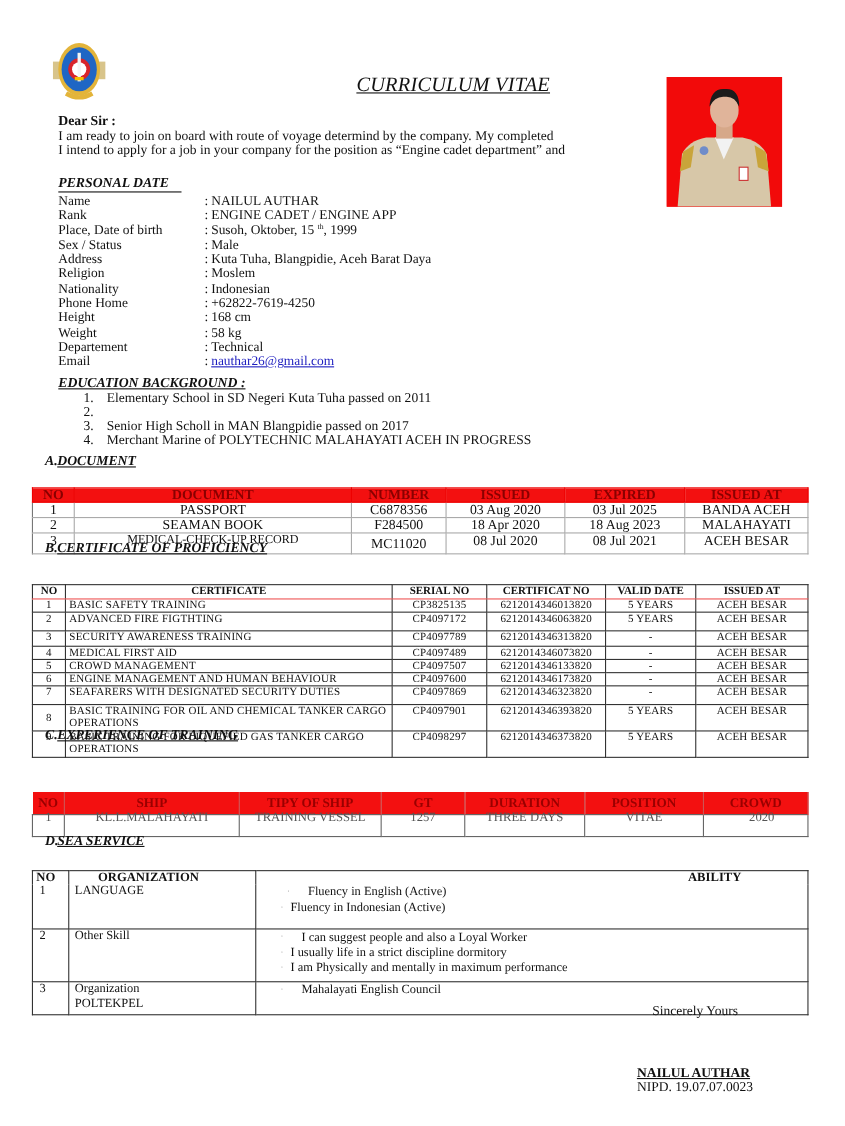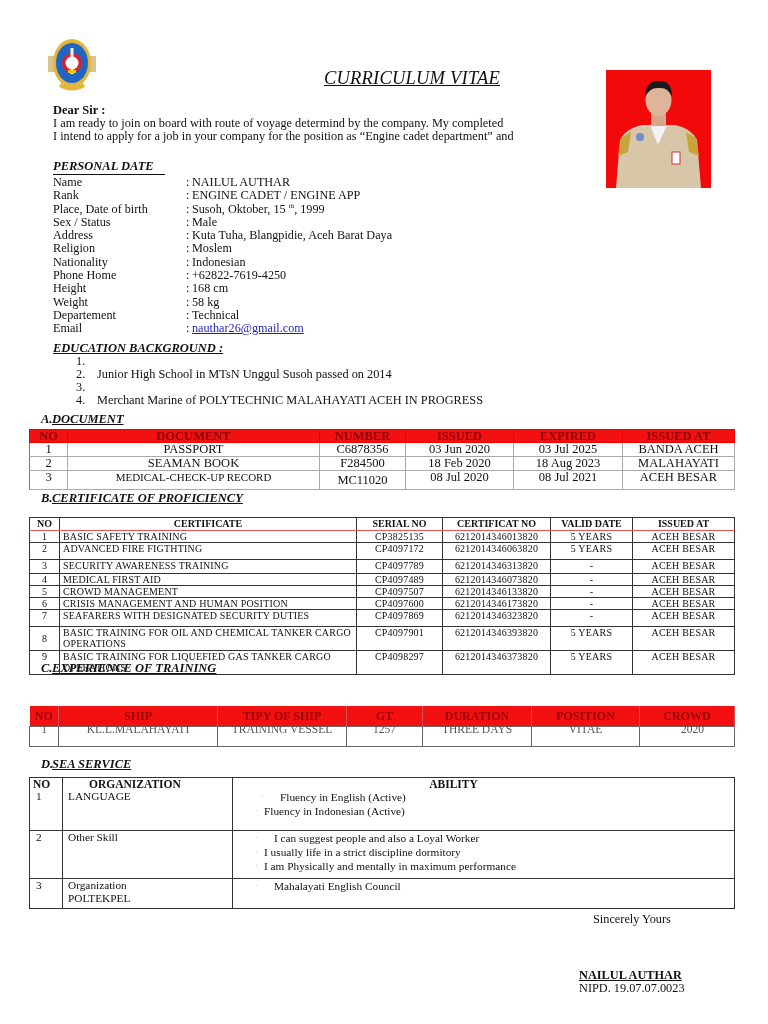--- a/index.html
+++ b/index.html
@@ -28,21 +28,21 @@
   sup { font-size: 7px; vertical-align: 5px; line-height: 0; }
 
   .edu-h { left: 53px; top: 341px; }
   .edu { left: 76px; top: 355px; font-size: 12.3px; list-style: none; }
   .edu li { height: 13px; line-height: 13px; display: flex; }
   .edu .num { width: 21px; }
 
   .sec-a { left: 29px; top: 412px; }
   .sec-a .lt, .sec-b .lt, .sec-c .lt, .sec-d .lt { text-decoration: none; display: inline-block; width: 23px; padding-left: 12px; }
 
-  table { border-collapse: collapse; position: absolute; }
+  table { border-collapse: collapse; position: absolute; margin-top: 14px; }
   td, th { border: 1px solid #333; font-weight: normal; vertical-align: top; }
 
   
   .doc-t { left: 29px; top: 429px; width: 706px; font-size: 12.5px; }
   .doc-t th { background: #f31010; color: #8a0000; font-weight: bold; font-size: 12.5px; height: 13px; line-height: 12px; border-color: #e00; }
   .doc-t td { height: 14px; line-height: 13px; text-align: center; border-color: #aaa; }
   .doc-t td.c-no { border-left: 1px solid #777; }
 
   .sec-b { left: 29px; top: 491px; }
 
@@ -175,27 +175,28 @@
       <span class="pd-label">Email</span>
       <span class="pd-colon">:</span>
       <span class="pd-link">nauthar26@gmail.com</span>
     </div>
 </div>
 
 <div class="abs sec-h edu-h">EDUCATION BACKGROUND :</div>
 <ol class="abs edu">
   <li>
       <span class="num">1.</span>
+      <span>Elementary School in SD Negeri Kuta Tuha passed on 2011</span>
     </li>
   <li>
       <span class="num">2.</span>
-      <span>Junior High School in MTsN Unggul Susoh passed on 2014</span>
     </li>
   <li>
       <span class="num">3.</span>
+      <span>Senior High Scholl in MAN Blangpidie passed on 2017</span>
     </li>
   <li>
       <span class="num">4.</span>
       <span>Merchant Marine of POLYTECHNIC MALAHAYATI ACEH IN PROGRESS</span>
     </li>
 </ol>
 
 <div class="abs sec-h sec-a"><span class="lt">A.</span><span>DOCUMENT</span></div>
 <table class="doc-t">
   <colgroup>
@@ -212,29 +213,29 @@
     <th>DOCUMENT</th>
     <th>NUMBER</th>
     <th>ISSUED</th>
     <th>EXPIRED</th>
     <th>ISSUED AT</th>
   </tr>
   <tr>
     <td class="c-no">1</td>
         <td>PASSPORT</td>
         <td>C6878356</td>
-        <td>03 Jun 2020</td>
+        <td>03 Aug 2020</td>
         <td>03 Jul 2025</td>
         <td>BANDA ACEH</td>
   </tr>
   <tr>
     <td class="c-no">2</td>
         <td>SEAMAN BOOK</td>
         <td>F284500</td>
-        <td>18 Feb 2020</td>
+        <td>18 Apr 2020</td>
         <td>18 Aug 2023</td>
         <td>MALAHAYATI</td>
   </tr>
   <tr>
     <td class="c-no">3</td>
         <td style="font-size:11px">MEDICAL-CHECK-UP RECORD</td>
         <td style="line-height:18px;vertical-align:bottom">MC11020</td>
         <td>08 Jul 2020</td>
         <td>08 Jul 2021</td>
         <td>ACEH BESAR</td>
@@ -296,21 +297,21 @@
   <tr style="height:12px">
         <td class="ctr">5</td>
         <td>CROWD MANAGEMENT</td>
         <td class="ctr">CP4097507</td>
         <td class="ctr">6212014346133820</td>
         <td class="ctr">-</td>
         <td class="ctr">ACEH BESAR</td>
       </tr>
   <tr style="height:12px">
         <td class="ctr">6</td>
-        <td>CRISIS MANAGEMENT AND HUMAN POSITION</td>
+        <td>ENGINE MANAGEMENT AND HUMAN BEHAVIOUR</td>
         <td class="ctr">CP4097600</td>
         <td class="ctr">6212014346173820</td>
         <td class="ctr">-</td>
         <td class="ctr">ACEH BESAR</td>
       </tr>
   <tr style="height:17px">
         <td class="ctr">7</td>
         <td>SEAFARERS WITH DESIGNATED SECURITY DUTIES</td>
         <td class="ctr">CP4097869</td>
         <td class="ctr">6212014346323820</td>
@@ -373,21 +374,21 @@
 <table class="sea-t">
   <colgroup>
       <col style="width:33px">
       <col style="width:170px">
       <col>
     </colgroup>
   <tbody>
       <tr style="border-bottom:none">
     <th style="padding-left:3px;border-bottom:none">NO</th>
     <th style="padding-left:26px;border-bottom:none">ORGANIZATION</th>
-    <th style="text-align:center;border-bottom:none;padding-right:60px">ABILITY</th>
+    <th style="text-align:right;border-bottom:none;padding-right:60px">ABILITY</th>
   </tr>
   <tr style="height:40px">
     <td class="no-col" style="border-top:none">1</td>
     <td class="org-col" style="border-top:none">LANGUAGE</td>
     <td style="border-top:none;padding-left:22px">
       <div class="ab-line" style="padding-left:6px">
             <span class="bullet">·</span>
             <span style="padding-left:10px">Fluency in English (Active)</span>
           </div>
       <div class="ab-line">

